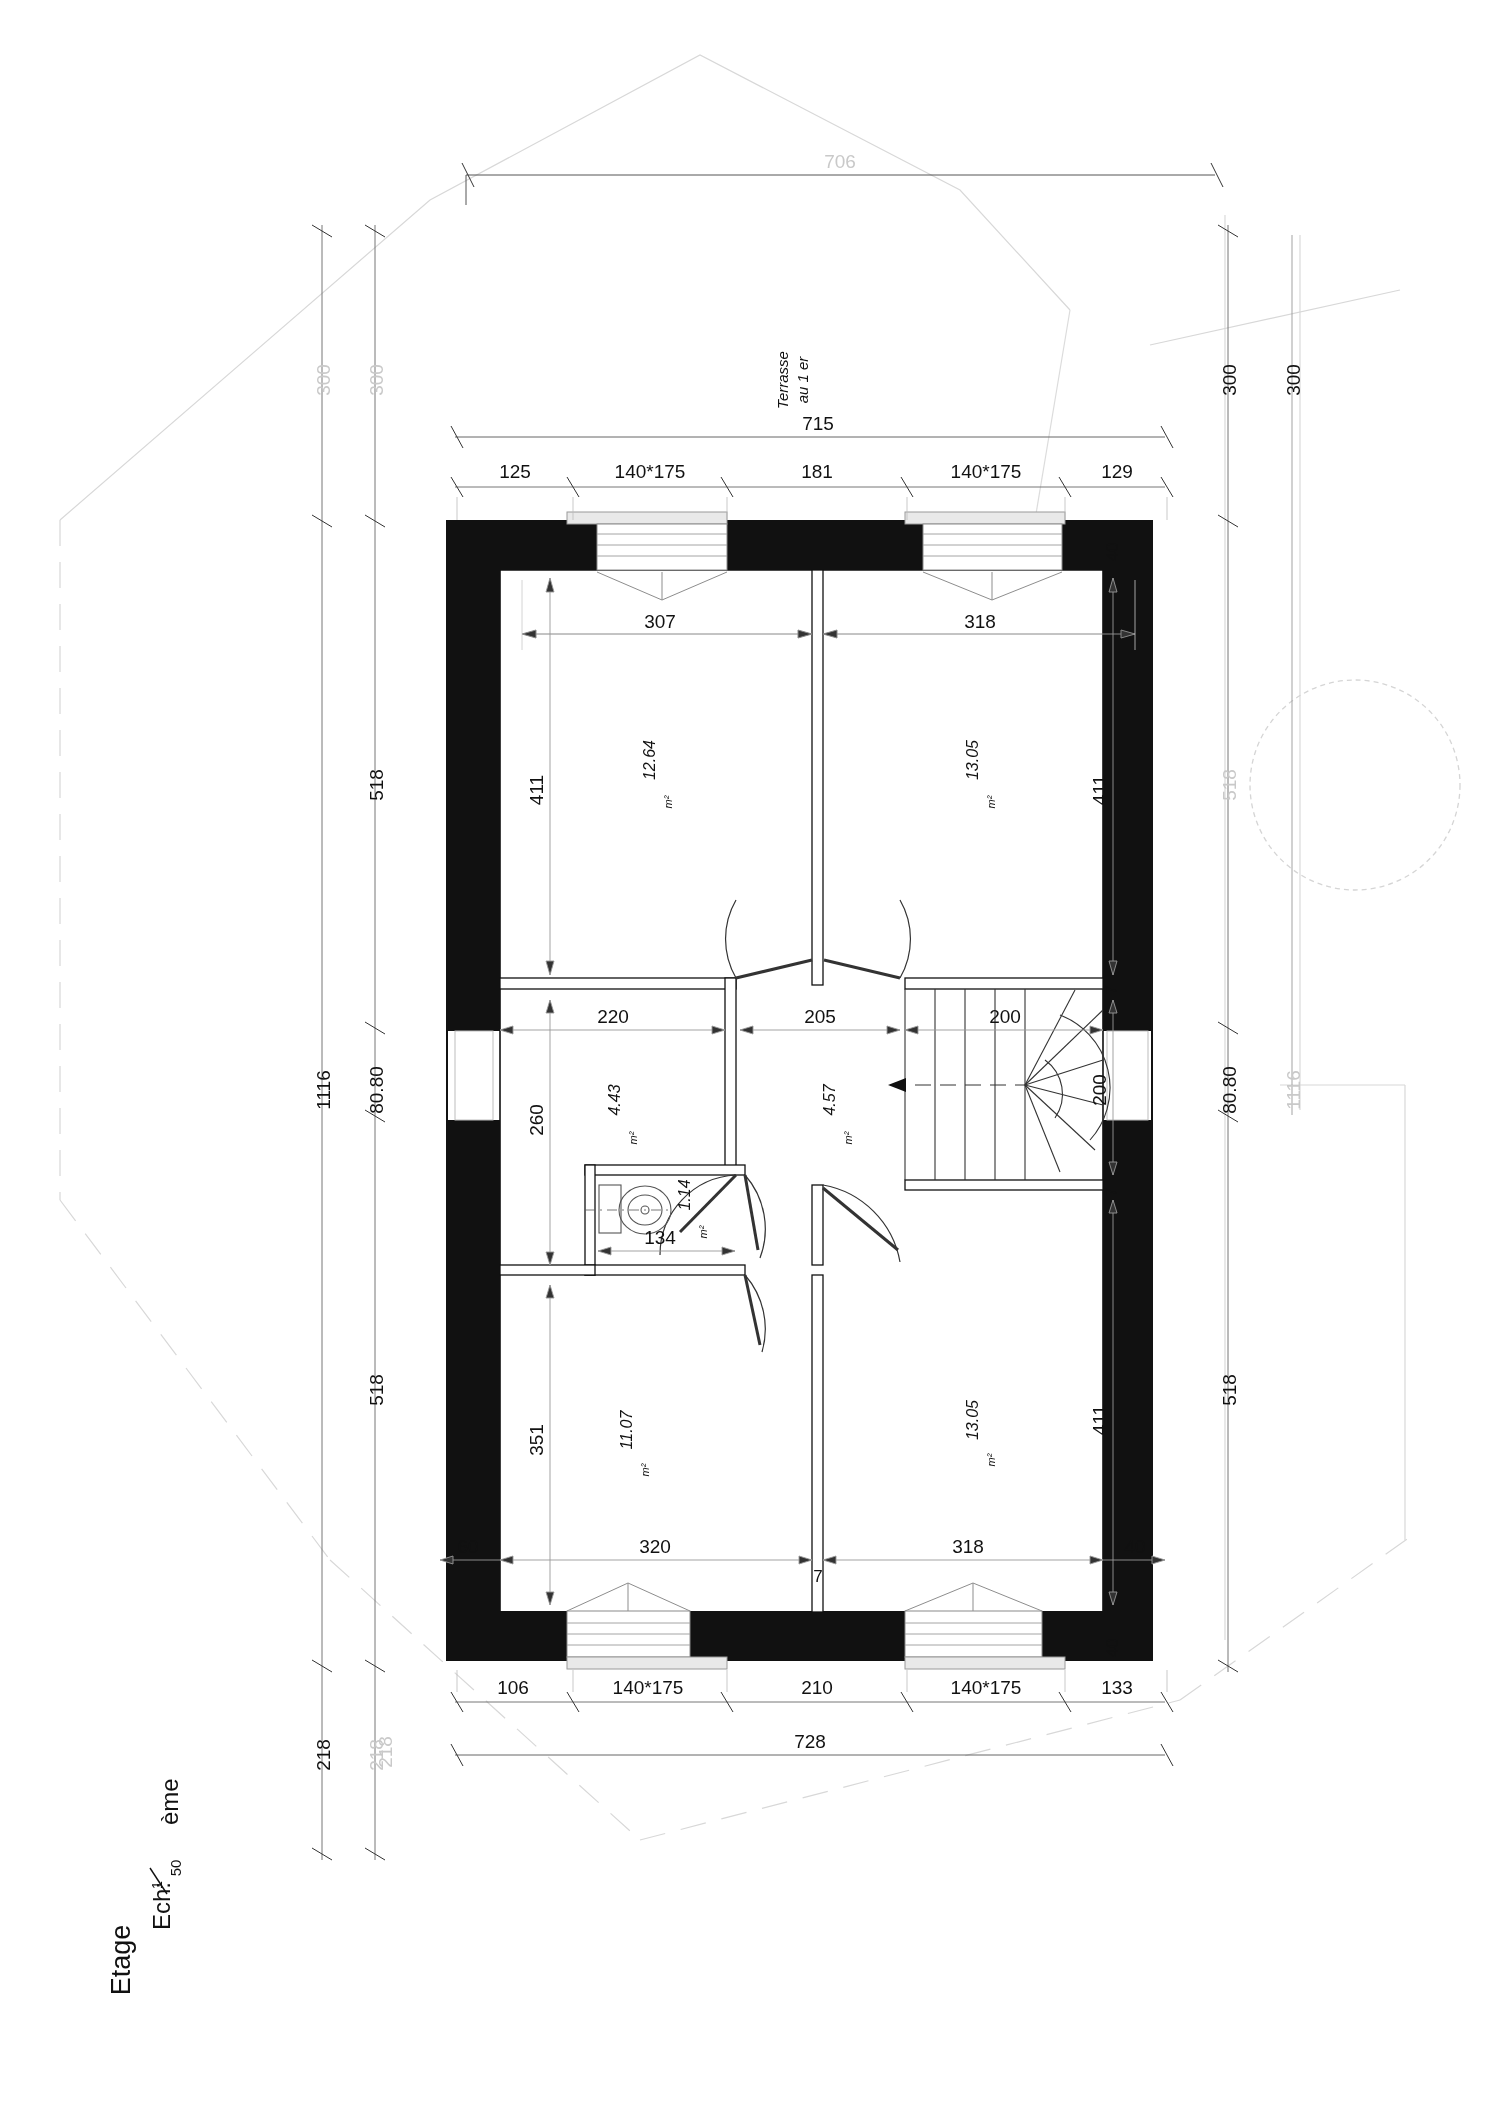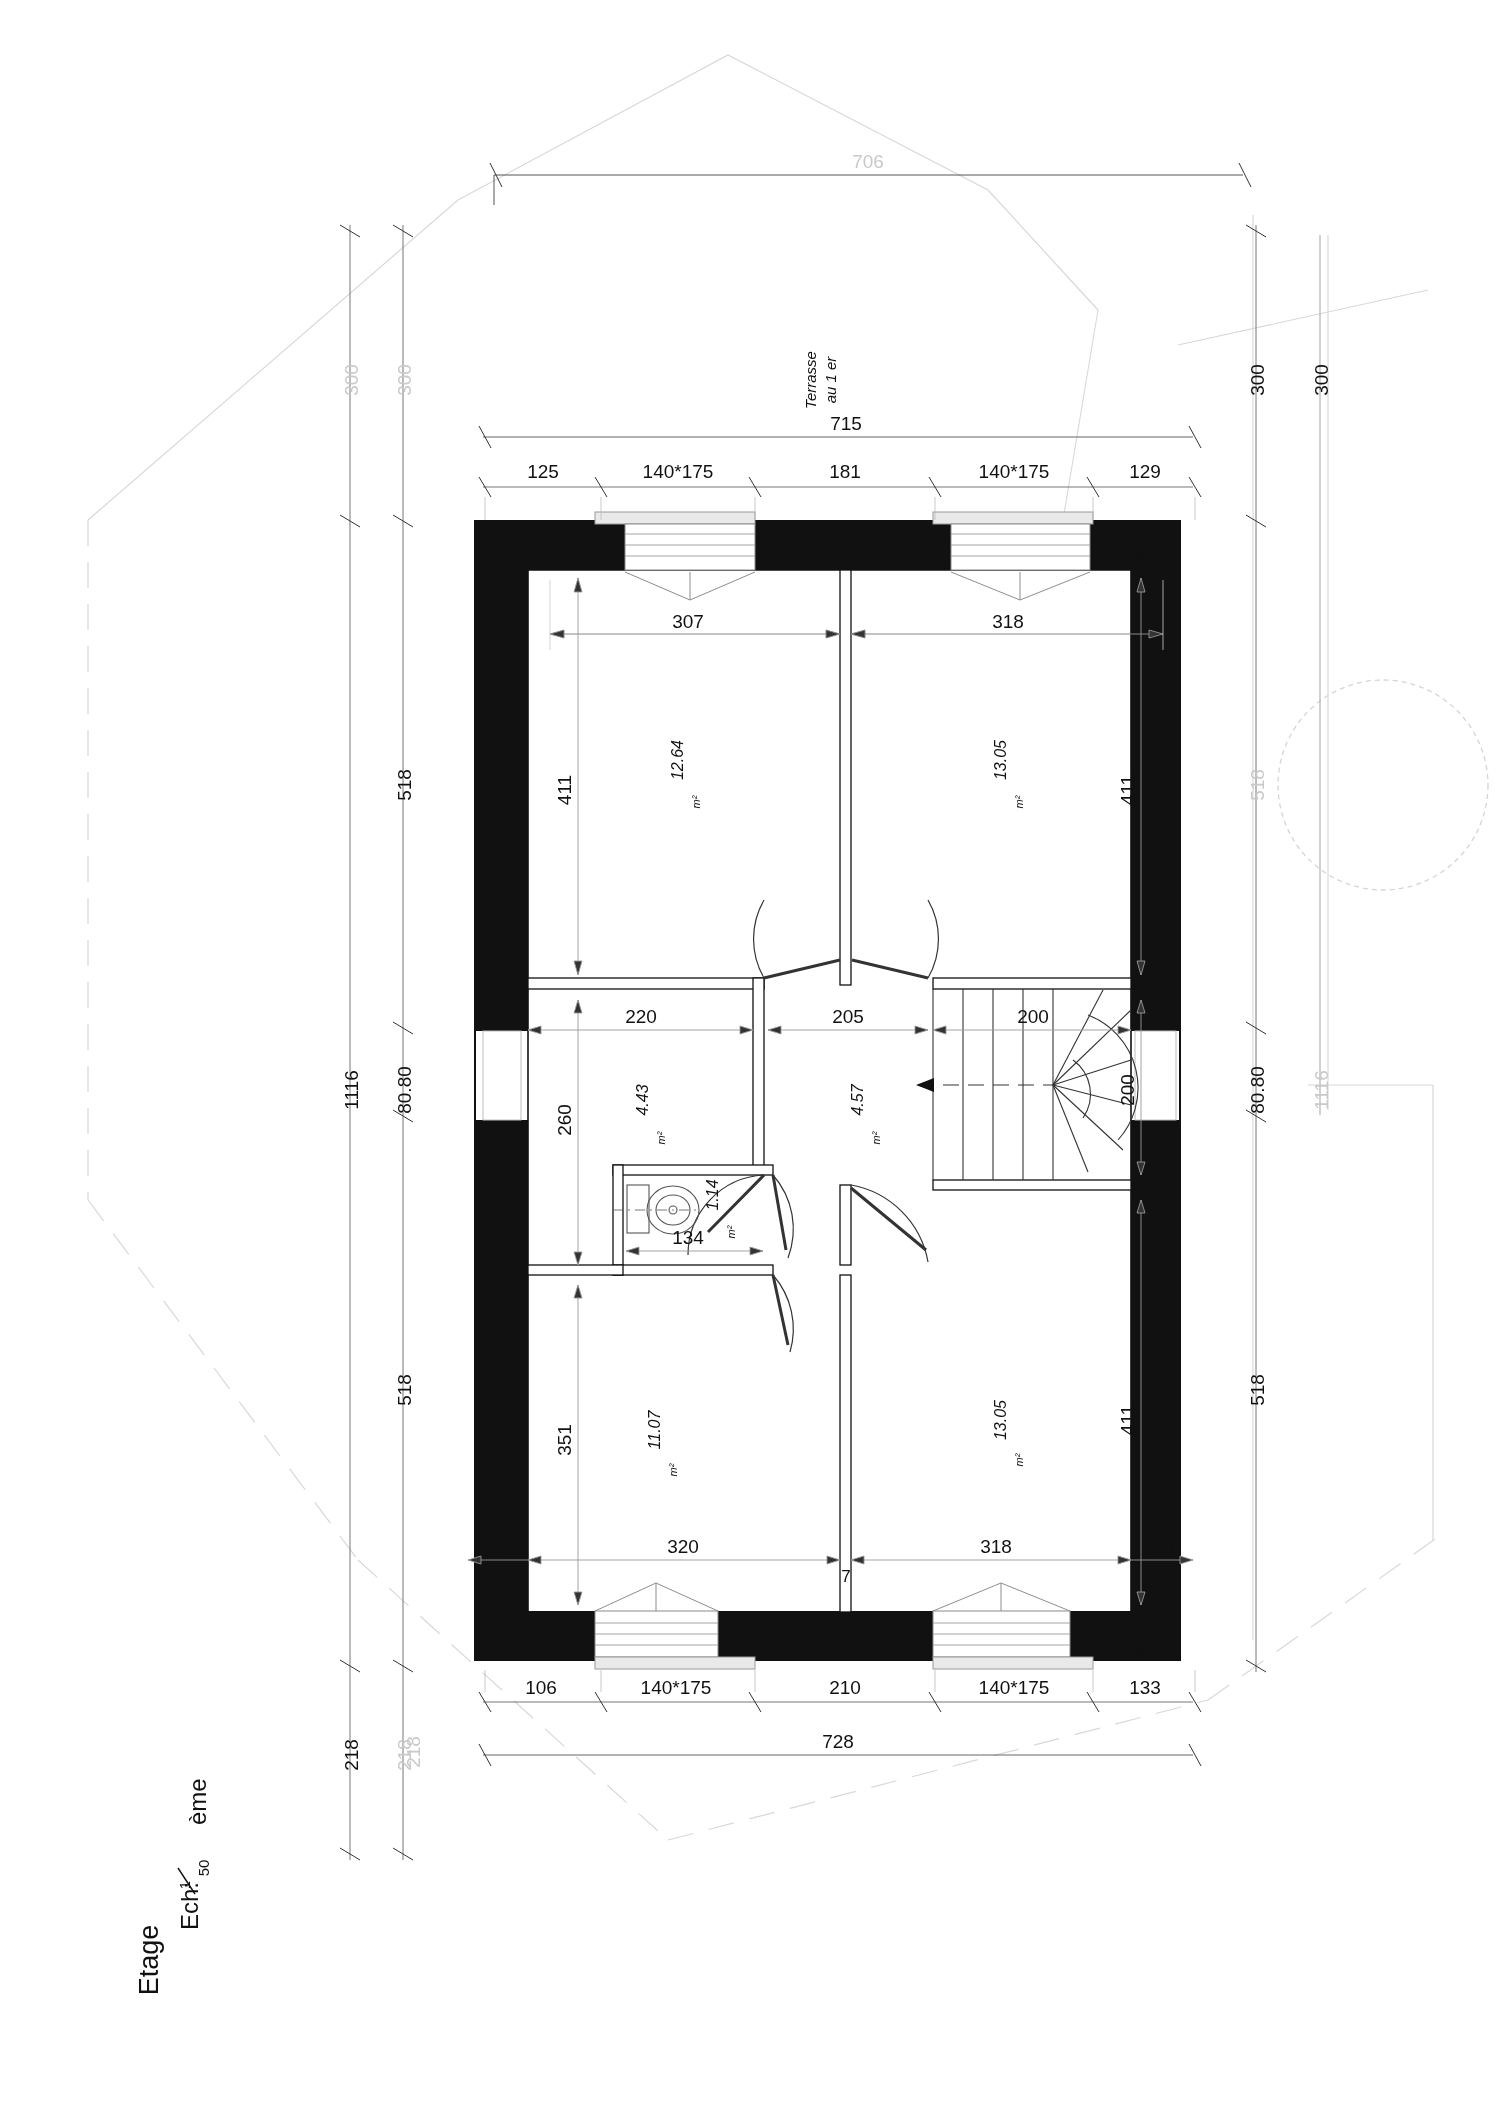--- a/index.html
+++ b/index.html
@@ -2,21 +2,21 @@
 <html><head>
 <meta charset="utf-8">
 <title>Plan Etage</title>
 <style>
   html,body{margin:0;padding:0;background:#ffffff;}
   body{
     font-family:"Liberation Sans", sans-serif;
     width:1500px;height:2122px;position:relative;overflow:hidden;
     color:#1a1a1a;
   }
-  #sheet{position:absolute;left:0;top:0;width:1317px;height:2122px;margin-left:28px;}
+  #sheet{position:absolute;left:0;top:0;width:1317px;height:2122px;}
   svg{position:absolute;left:0;top:0;}
   .dimtxt{font-family:"Liberation Sans", sans-serif;font-size:19px;fill:#111;}
   .dimtxt-sm{font-family:"Liberation Sans", sans-serif;font-size:17px;fill:#111;}
   .areatxt{font-family:"Liberation Sans", sans-serif;font-size:16px;fill:#111;font-style:italic;}
   .areasup{font-family:"Liberation Sans", sans-serif;font-size:11px;fill:#111;font-style:italic;}
   .notetxt{font-family:"Liberation Sans", sans-serif;font-size:15px;fill:#111;font-style:italic;}
   .faint{fill:#c9c9c9;}
   .titletxt{font-family:"Liberation Sans", sans-serif;font-size:27px;fill:#111;}
   .subtitletxt{font-family:"Liberation Sans", sans-serif;font-size:24px;fill:#111;}
   .frac-n{font-family:"Liberation Sans", sans-serif;font-size:15px;fill:#111;}

